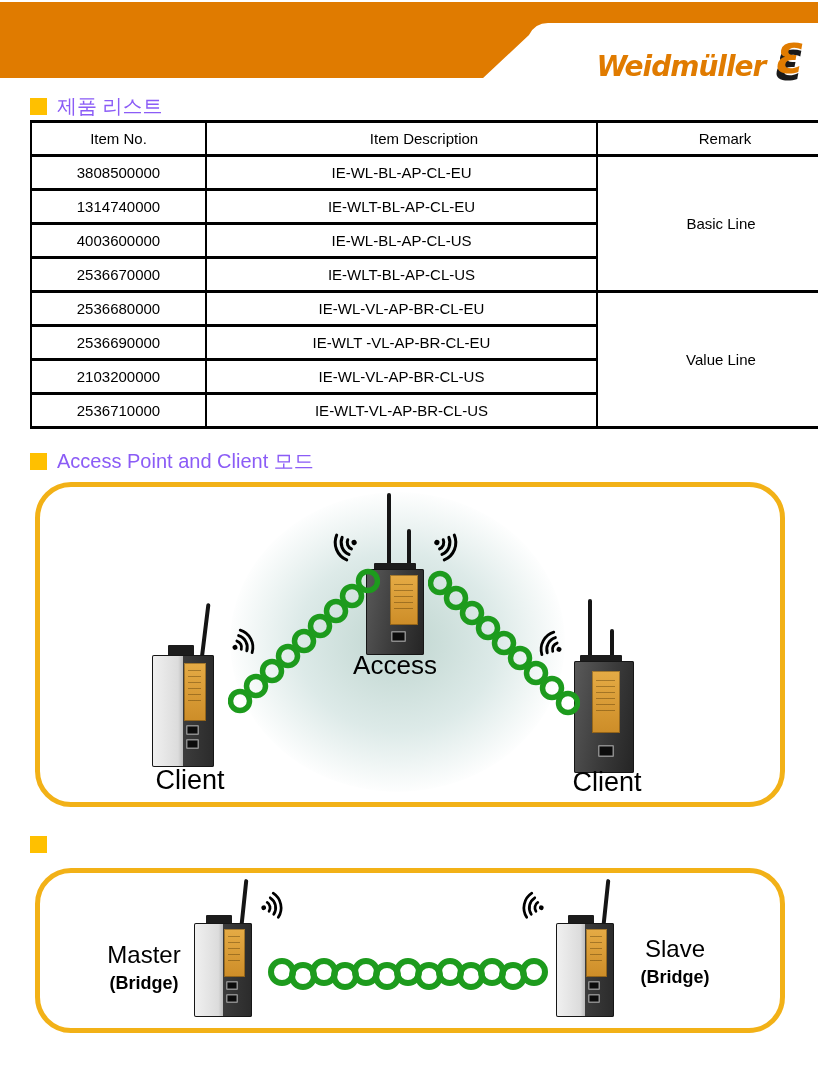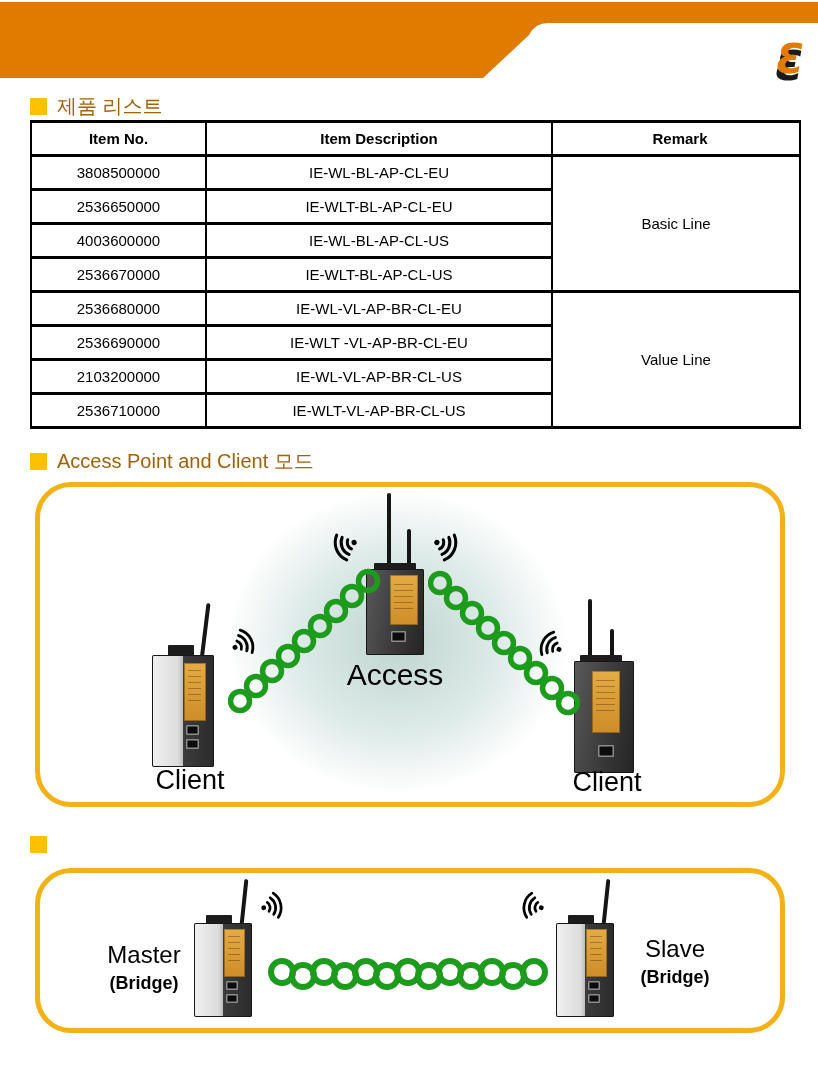--- a/index.html
+++ b/index.html
@@ -19,35 +19,35 @@
     font-family:"DejaVu Sans",sans-serif;font-weight:bold;font-style:italic;
     font-size:28px;color:#E07B00;letter-spacing:-1px;
   }
   .logo-mark{position:relative;margin-left:10px;font-family:"DejaVu Sans",sans-serif;
     font-weight:bold;font-style:italic;font-size:40px;line-height:1;height:44px;}
   .logo-mark .mb{color:#1a1a1a;position:relative;top:2px;}
   .logo-mark .mo{color:#E07B00;position:relative;margin-left:-27px;top:-5px;}
   
   .sec-head{position:absolute;left:30px;display:flex;align-items:center;}
   .bullet{width:17px;height:17px;background:#FFC000;margin-right:10px;flex:0 0 auto;}
-  .sec-title{font-size:20px;color:#a16207;white-space:nowrap;}
+  .sec-title{font-size:20px;color:#8b5cf6;white-space:nowrap;}
   
   table.prod{
     position:absolute;left:30px;top:120px;width:759px;
     border-collapse:collapse;table-layout:fixed;background:#fff;
   }
   table.prod th,table.prod td{
     border-left:2px solid #000;border-right:2px solid #000;
     border-top:3px solid #000;border-bottom:3px solid #000;
     height:31px;text-align:center;vertical-align:middle;
     font-size:15px;padding:0;overflow:hidden;
   }
-  table.prod th{font-weight:bold;}
+  table.prod th{font-weight:normal;}
   table.prod .c1{width:173px;}
-  table.prod .c2{width:344px;}
+  table.prod .c2{width:344px;padding-left:45px;}
   table.prod .c3{width:238px;padding-left:8px;}
   
   .diag-box{
     position:absolute;left:35px;width:750px;background:#fff;
     border:5px solid #F2B117;border-radius:36px;box-sizing:border-box;
   }
   .glow{position:absolute;border-radius:50%;
     background:radial-gradient(ellipse at center, rgba(148,185,175,0.60) 0%, rgba(165,200,195,0.38) 42%, rgba(200,225,228,0.0) 72%);}
   .diag-label{position:absolute;text-align:center;color:#000;}
   
@@ -67,20 +67,21 @@
   
   .sig{position:absolute;}
   .coil{position:absolute;}
 </style>
 </head>
 <body>
 
 <div class="top-band"></div>
 <div class="logo-cut"></div>
 <div class="logo-row">
+  <span class="logo-text">Weidmüller</span>
   <span class="logo-mark"><span class="mb">Ɛ</span><span class="mo">Ɛ</span></span>
 </div>
 
 <div class="sec-head" style="top:93px;">
   <span class="bullet"></span>
   <span class="sec-title">제품 리스트</span>
 </div>
 
 <table class="prod">
   <tbody>
@@ -88,21 +89,21 @@
     <th class="c1">Item No.</th>
     <th class="c2">Item Description</th>
     <th class="c3">Remark</th>
   </tr>
   <tr>
     <td>3808500000</td>
     <td>IE-WL-BL-AP-CL-EU</td>
     <td rowspan="4">Basic Line</td>
   </tr>
   <tr>
-    <td>2536650000</td>
+    <td>1314740000</td>
     <td>IE-WLT-BL-AP-CL-EU</td>
   </tr>
   <tr>
     <td>4003600000</td>
     <td>IE-WL-BL-AP-CL-US</td>
   </tr>
   <tr>
     <td>2536670000</td>
     <td>IE-WLT-BL-AP-CL-US</td>
   </tr>
@@ -151,21 +152,21 @@
     <path d="M15.2 8.8 A13 13 0 0 1 15.2 27.2" fill="none" stroke="#000" stroke-width="3" stroke-linecap="round"></path>
     <path d="M19.4 4.6 A19 19 0 0 1 19.4 31.4" fill="none" stroke="#000" stroke-width="3" stroke-linecap="round"></path>
   </svg>
   <svg class="sig" style="left:390px;top:42px;width:36px;height:36px;transform:rotate(22deg);" viewBox="0 0 36 36">
     <circle cx="6" cy="18" r="2.6" fill="#000"></circle>
     <path d="M10.9 13.05 A7 7 0 0 1 10.9 22.95" fill="none" stroke="#000" stroke-width="3" stroke-linecap="round"></path>
     <path d="M15.2 8.8 A13 13 0 0 1 15.2 27.2" fill="none" stroke="#000" stroke-width="3" stroke-linecap="round"></path>
     <path d="M19.4 4.6 A19 19 0 0 1 19.4 31.4" fill="none" stroke="#000" stroke-width="3" stroke-linecap="round"></path>
   </svg>
 
-  <div class="diag-label" style="left:290px;top:169px;width:130px;font-size:30px;line-height:1.28;">
+  <div class="diag-label" style="left:290px;top:162px;width:130px;font-size:26px;line-height:1.28;">
     <div>Access</div>
   </div>
 
   <div class="device" style="left:110px;top:116px;width:72px;height:166px;">
     <div class="dev-ant" style="left:53px;top:0;height:58px;transform:rotate(7deg);"></div>
     <div class="dev-cap" style="left:18px;top:42px;width:26px;height:12px;"></div>
     <div class="dev-body silver" style="left:2px;top:52px;width:62px;height:112px;">
       <div class="dev-panel" style="left:32px;top:8px;width:22px;height:58px;"></div>
       <div class="dev-port" style="left:34px;top:70px;width:13px;height:10px;"></div>
       <div class="dev-port" style="left:34px;top:84px;width:13px;height:10px;"></div>

